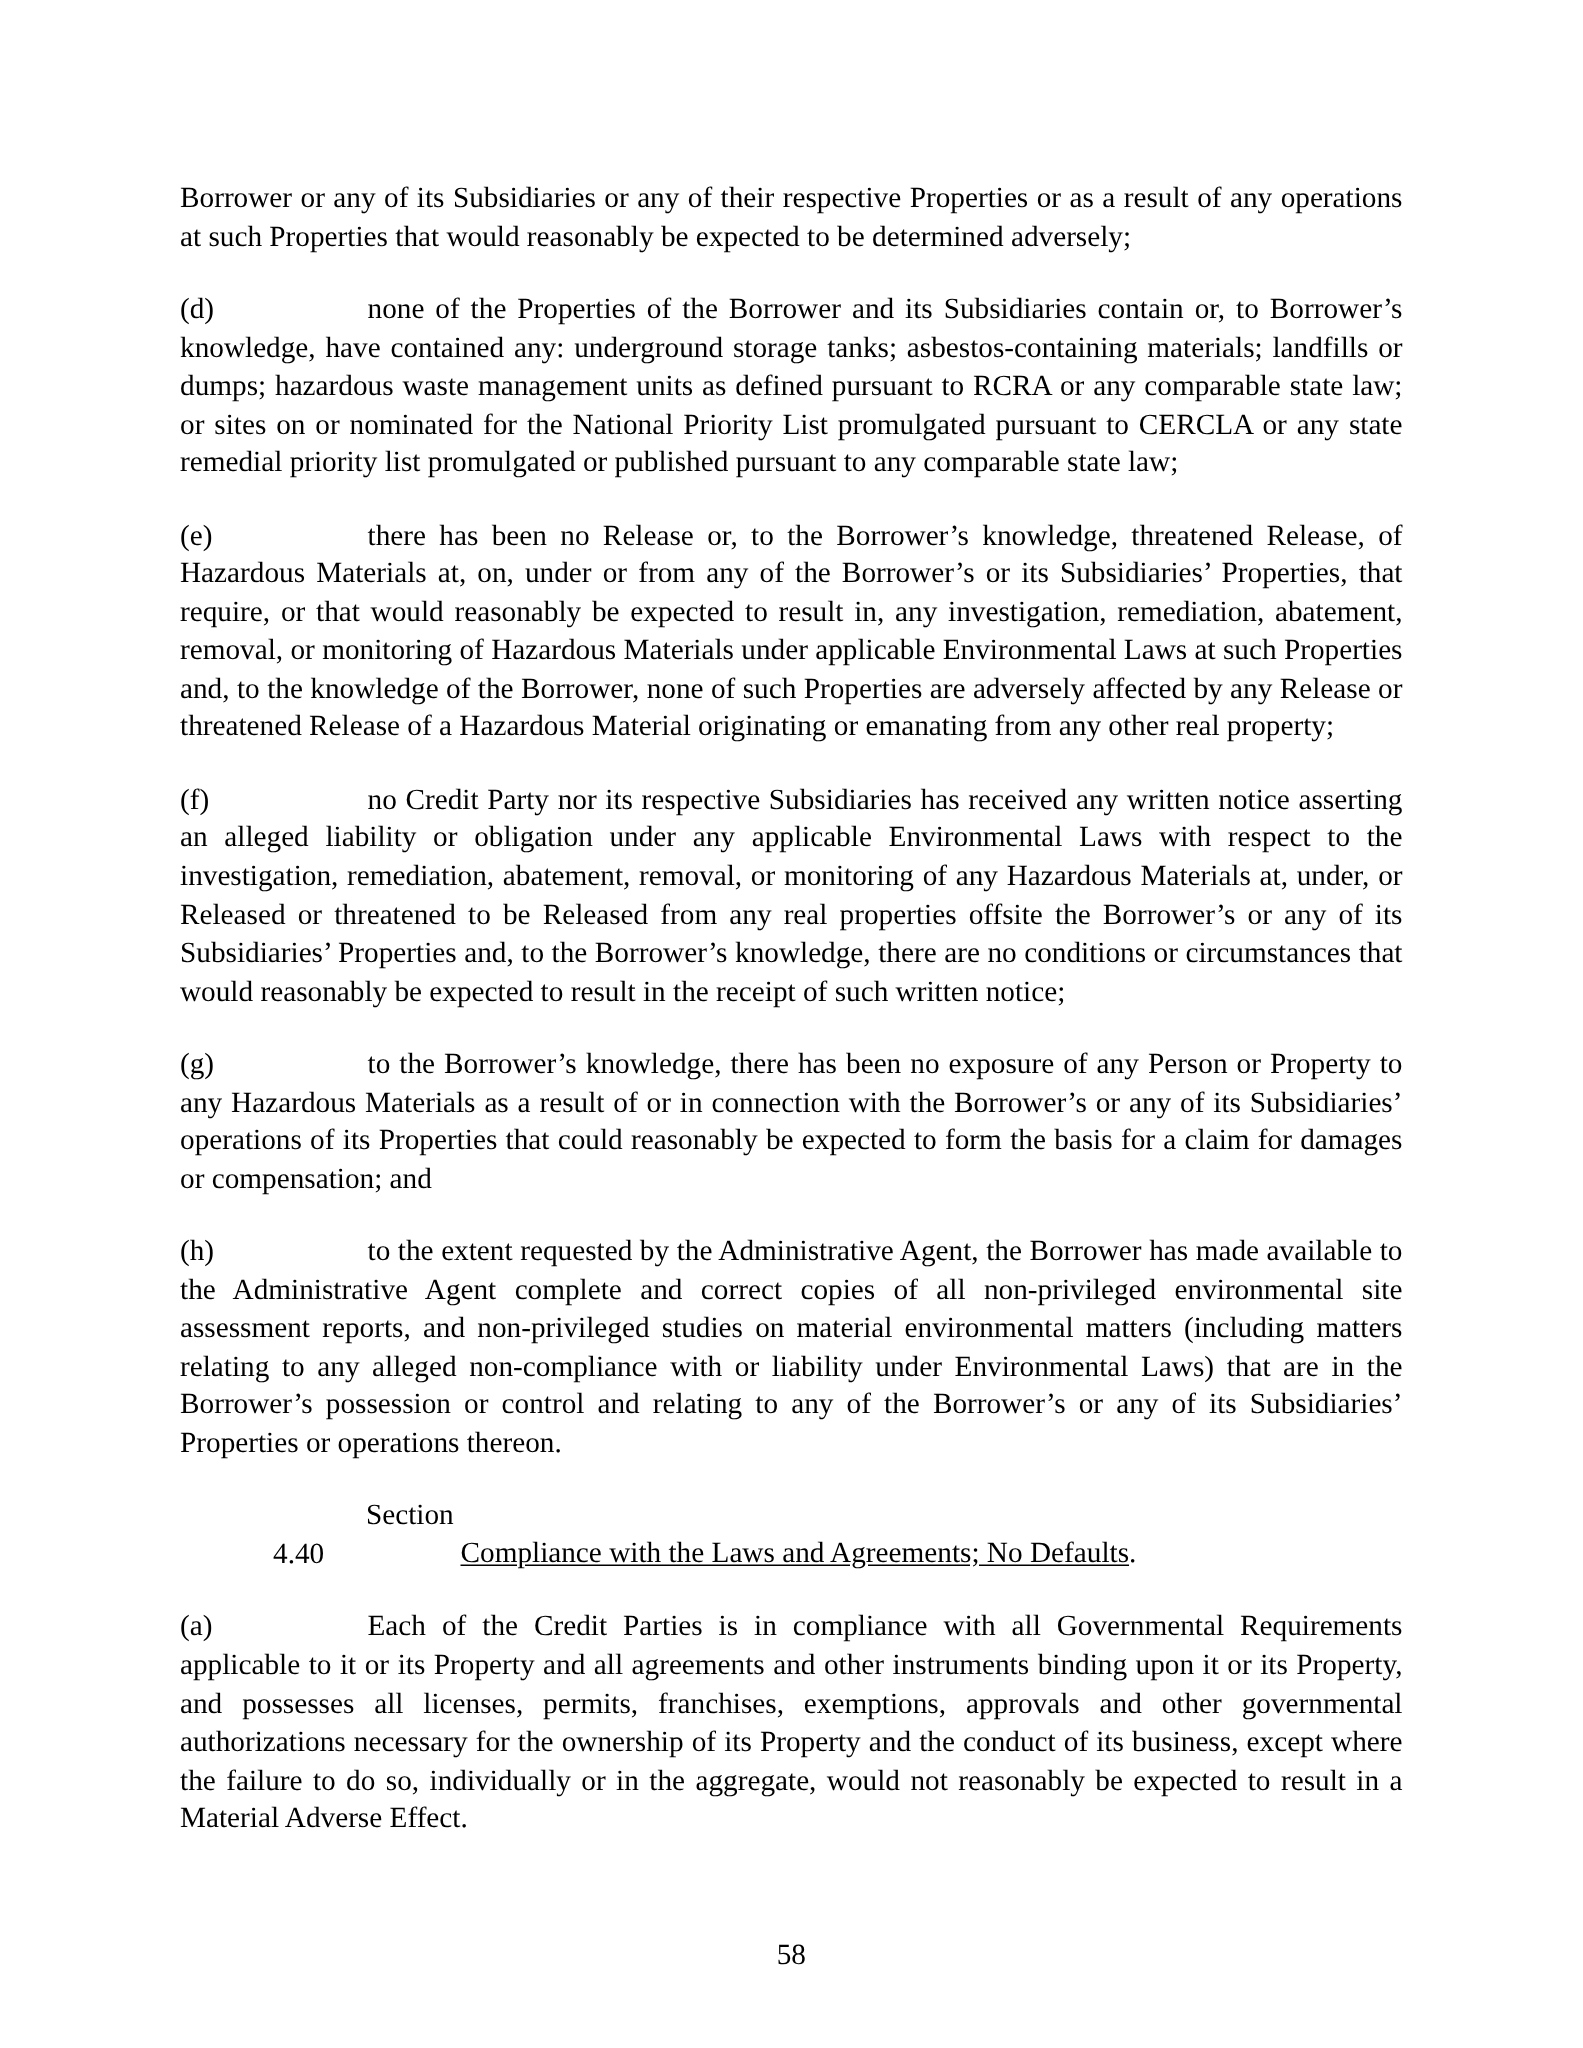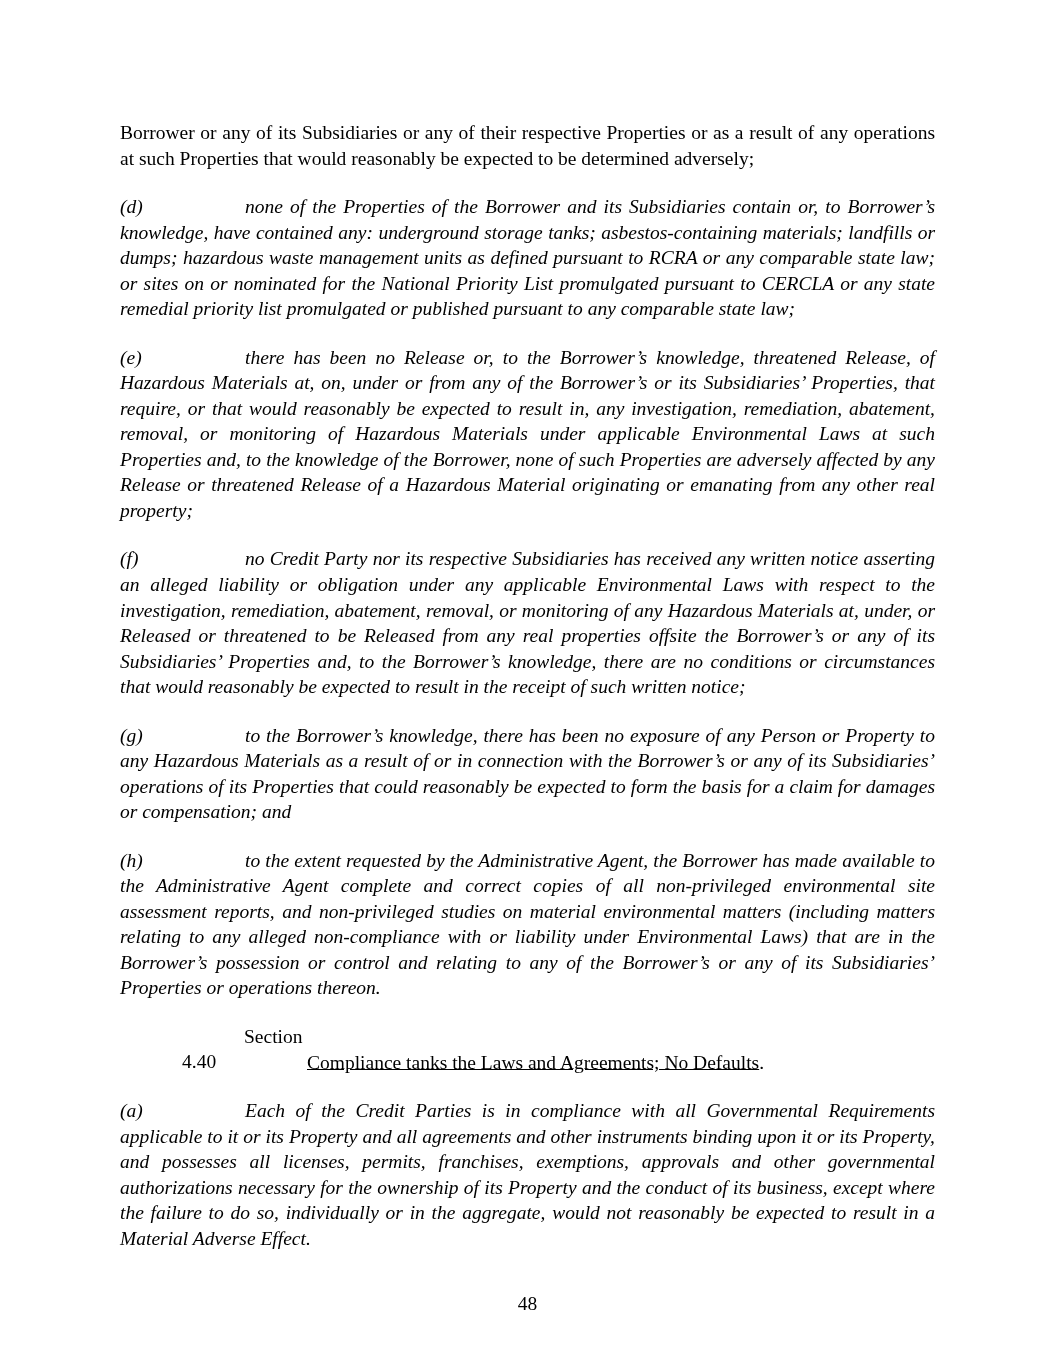--- a/index.html
+++ b/index.html
@@ -31,21 +31,20 @@
     line-height: 1.31;
     text-align: justify;
     text-justify: inter-word;
     hyphens: none;
   }
   p.para.no-indent {
     text-indent: 0;
   }
   p.para.indent {
     text-indent: 0;
-    font-style: italic;
   }
   .lead-in {
     display: inline-block;
     width: 125px;
     text-indent: 0;
   }
   .section-line {
     margin: 0 0 23px 0;
     font-size: 19.5px;
     line-height: 1.31;
@@ -92,23 +91,23 @@
 
     <p class="para indent">
       <span class="lead-in">(g)</span><span>to the Borrower’s knowledge, there has been no exposure of any Person or Property to any Hazardous Materials as a result of or in connection with the Borrower’s or any of its Subsidiaries’ operations of its Properties that could reasonably be expected to form the basis for a claim for damages or compensation; and</span>
     </p>
 
     <p class="para indent">
       <span class="lead-in">(h)</span><span>to the extent requested by the Administrative Agent, the Borrower has made available to the Administrative Agent complete and correct copies of all non-privileged environmental site assessment reports, and non-privileged studies on material environmental matters (including matters relating to any alleged non-compliance with or liability under Environmental Laws) that are in the Borrower’s possession or control and relating to any of the Borrower’s or any of its Subsidiaries’ Properties or operations thereon.</span>
     </p>
 
     <p class="section-line">
-      <span class="section-number">Section 4.40</span><span class="section-title">Compliance tanks the Laws and Agreements; No Defaults</span><span>.</span>
+      <span class="section-number">Section 4.40</span><span class="section-title">Compliance with the Laws and Agreements; No Defaults</span><span>.</span>
     </p>
 
     <p class="para indent">
       <span class="lead-in">(a)</span><span>Each of the Credit Parties is in compliance with all Governmental Requirements applicable to it or its Property and all agreements and other instruments binding upon it or its Property, and possesses all licenses, permits, franchises, exemptions, approvals and other governmental authorizations necessary for the ownership of its Property and the conduct of its business, except where the failure to do so, individually or in the aggregate, would not reasonably be expected to result in a Material Adverse Effect.</span>
     </p>
 
   </div>
 
-  <div class="page-number">48</div>
+  <div class="page-number">58</div>
 </div>
 
 </body></html>

